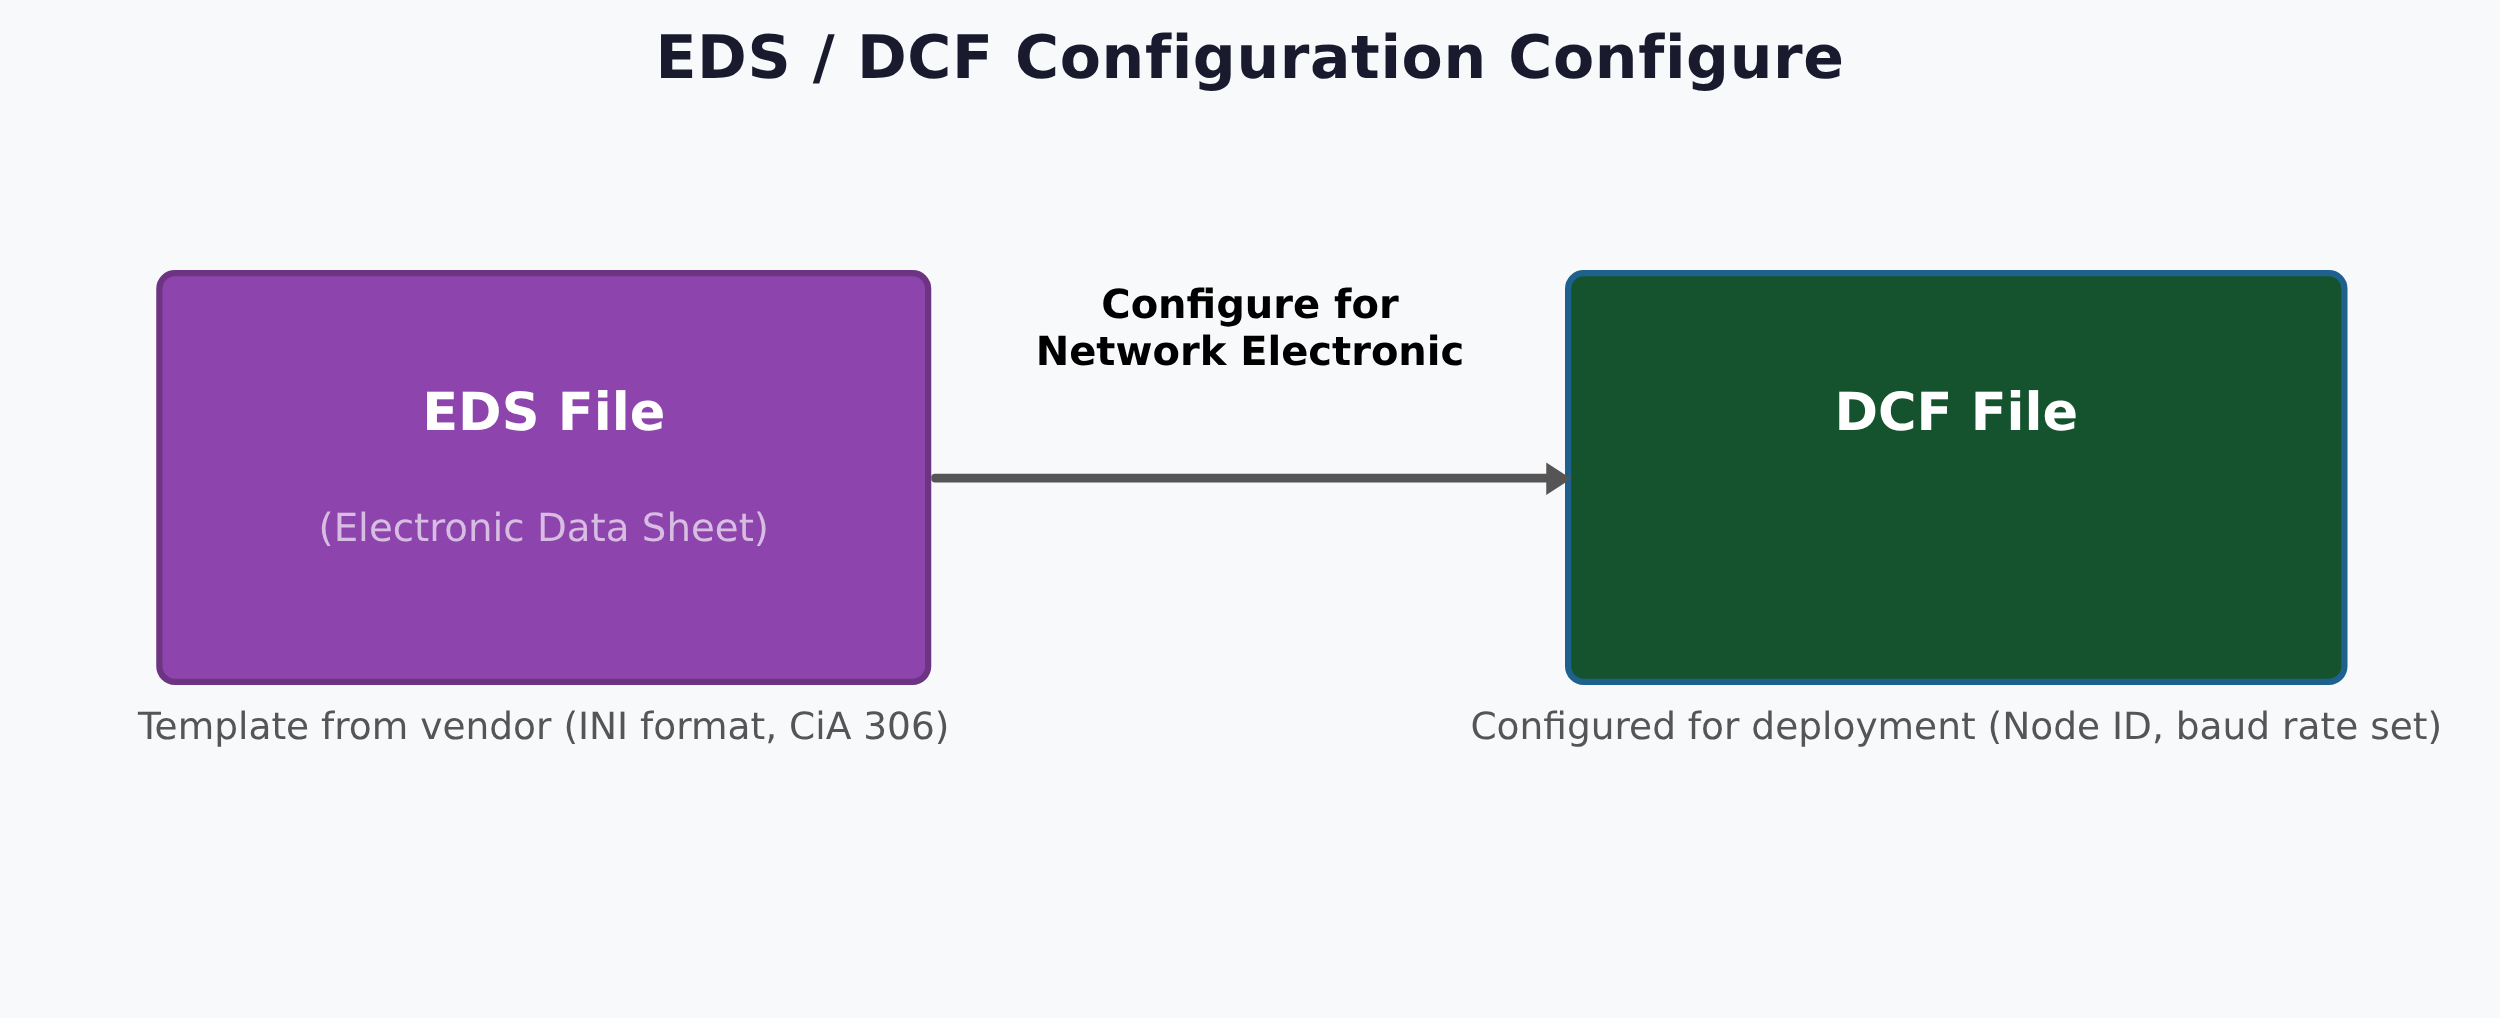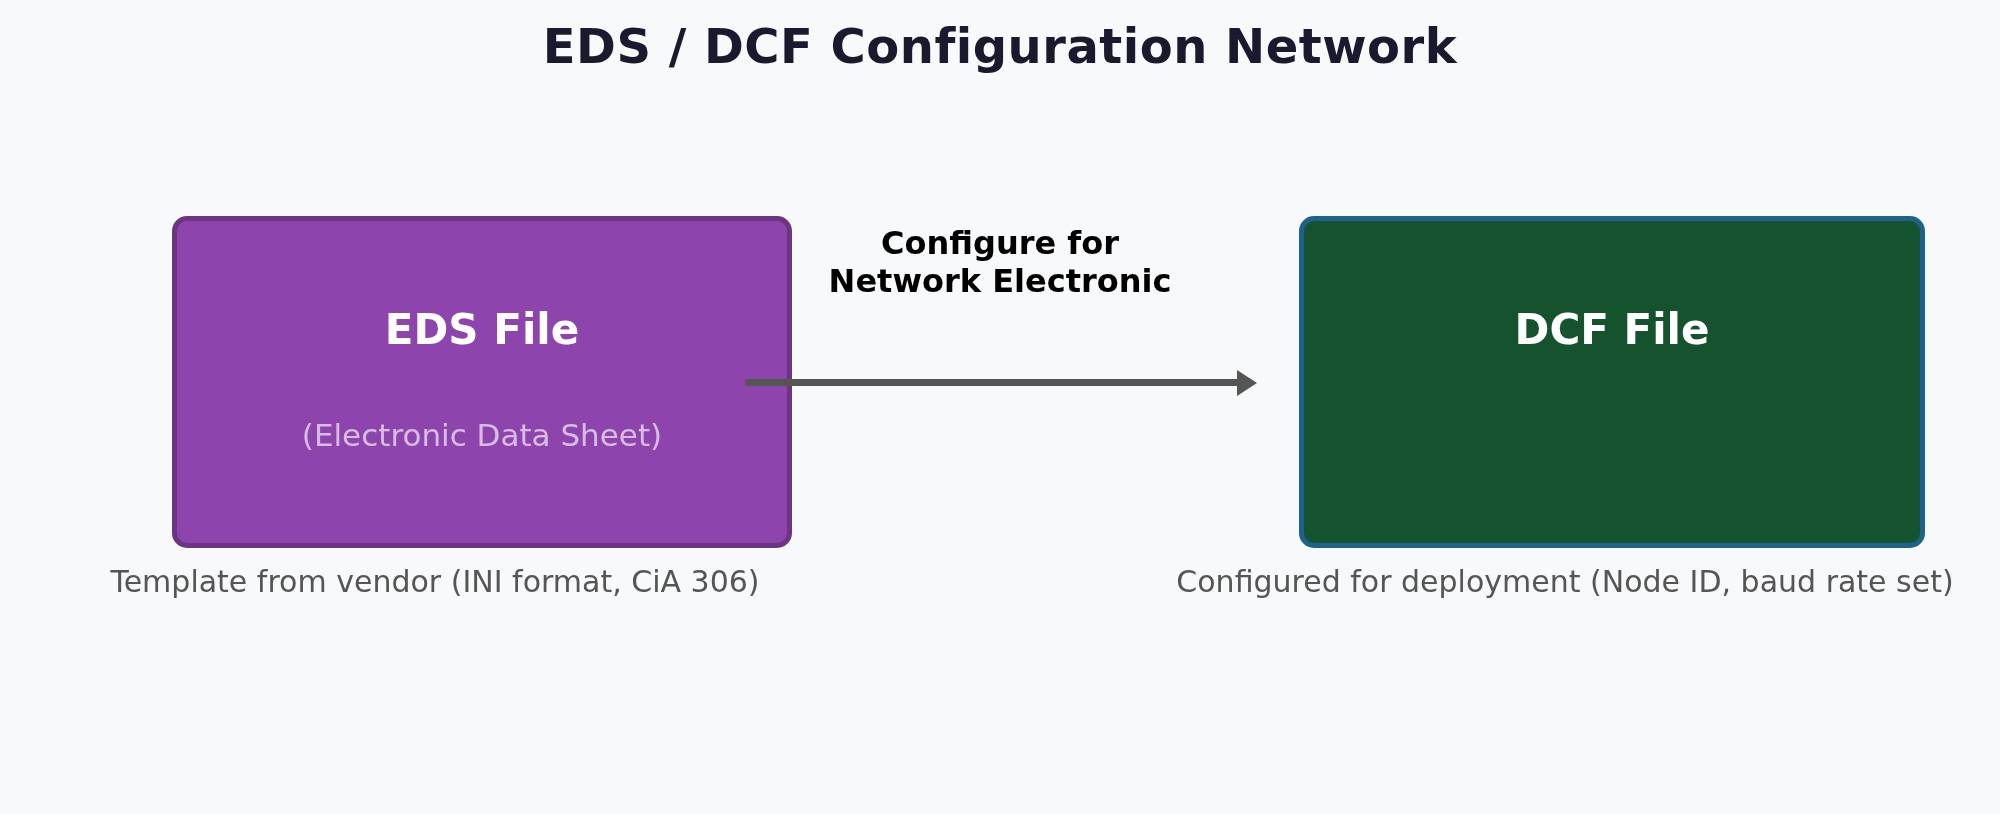--- a/index.html
+++ b/index.html
@@ -26,21 +26,20 @@
     color: #1a1a2e;
     letter-spacing: 0.5px;
   }
   .node {
     position: absolute;
     top: 216px;
     height: 332px;
     border-radius: 15px;
     box-sizing: border-box;
     border: 5px solid;
-    margin-left: 47px;
   }
   .node-eds {
     left: 125px;
     width: 620px;
     background: #8e44ad;
     border-color: #6c3483;
   }
   .node-dcf {
     left: 1252px;
     width: 626px;
@@ -52,21 +51,21 @@
     top: 84px;
     left: 0;
     width: 100%;
     text-align: center;
     font-size: 42px;
     font-weight: bold;
     color: #ffffff;
   }
   .node-subtitle {
     position: absolute;
-    top: 196px;
+    top: 184px;
     left: 0;
     width: 100%;
     text-align: center;
     font-size: 31px;
     font-weight: normal;
   }
   .node-eds .node-subtitle { color: #d7bde2; }
   .node-dcf .node-subtitle { color: #a9cce3; }
   .node-caption {
     position: absolute;
@@ -107,21 +106,21 @@
     font-weight: bold;
     color: #000000;
     line-height: 38px;
   }
 </style>
 </head>
 <body>
 
 <div class="canvas">
 
-  <div class="page-title">EDS / DCF Configuration Network</div>
+  <div class="page-title">EDS / DCF Configuration Configure</div>
 
   <div class="node node-eds">
     <div class="node-title">EDS File</div>
     <div class="node-subtitle">(Electronic Data Sheet)</div>
   </div>
 
   <div class="node node-dcf">
     <div class="node-title">DCF File</div>
   </div>
 

